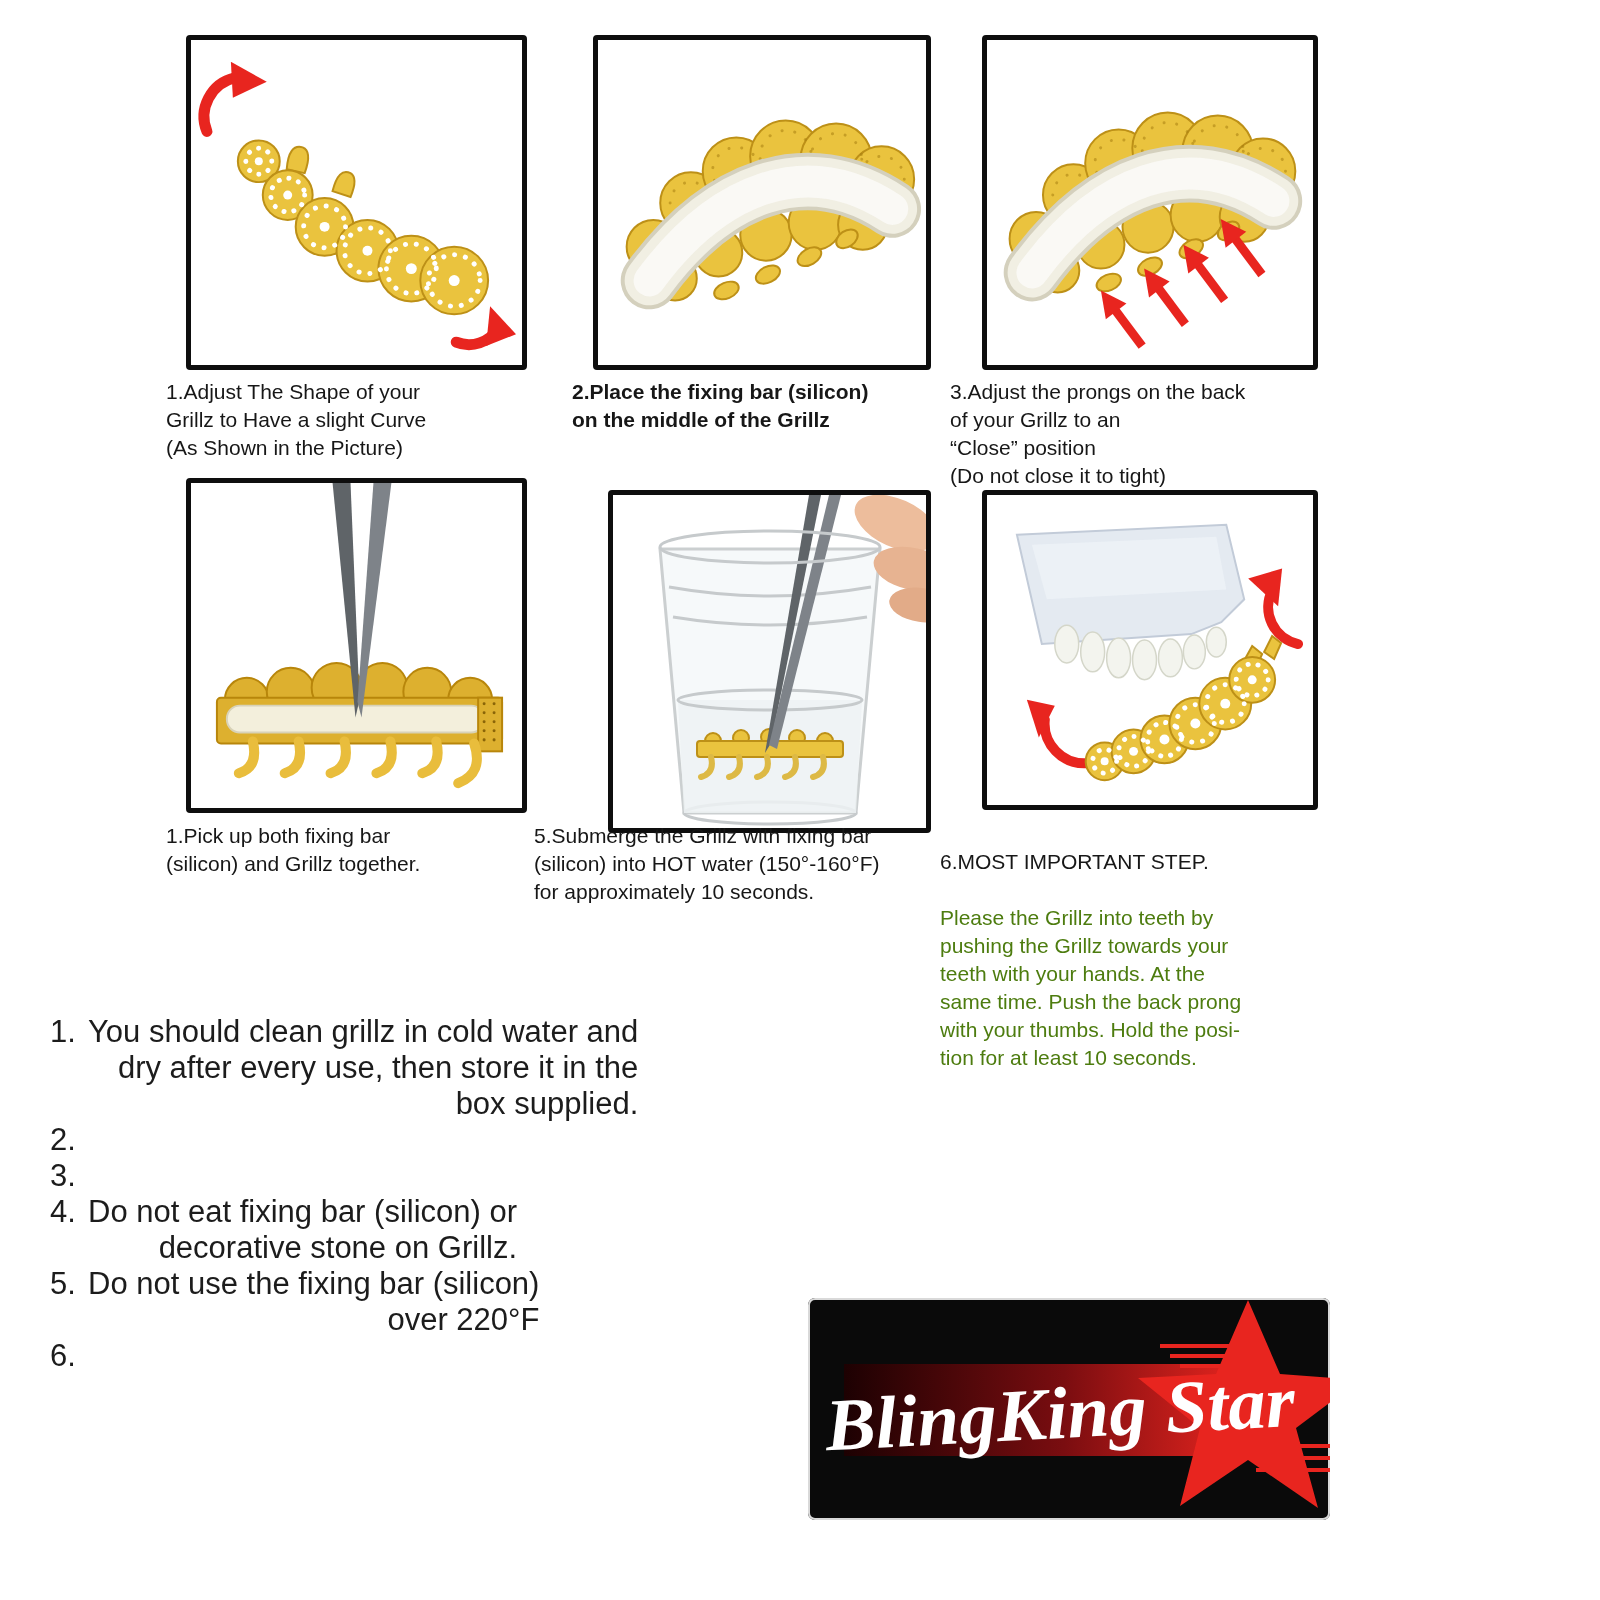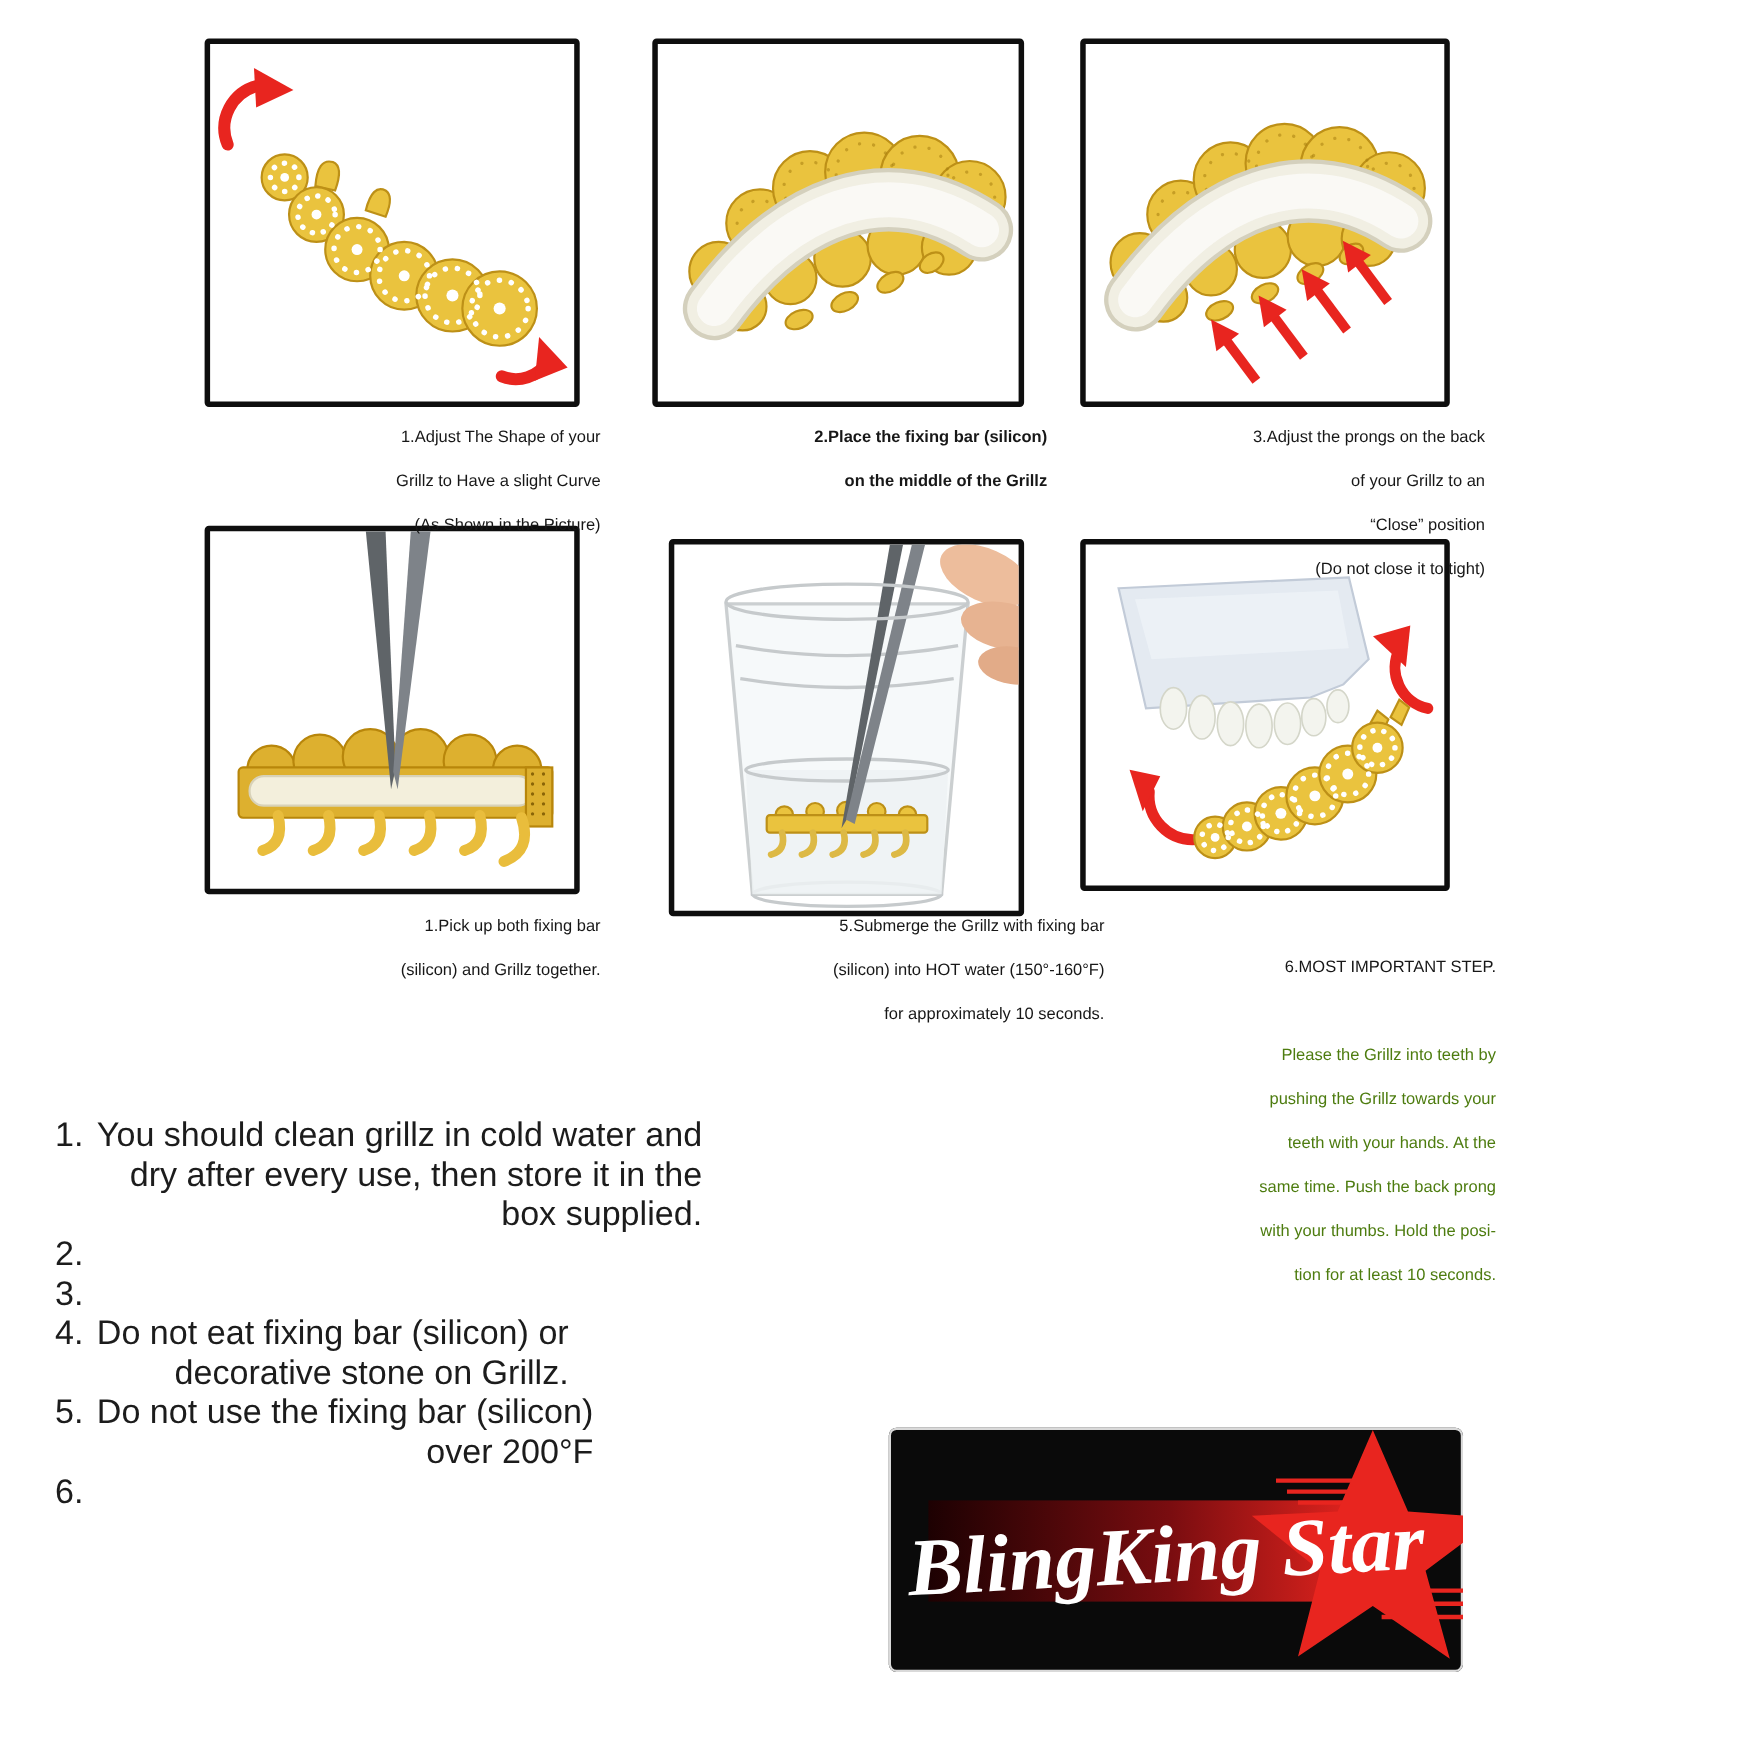--- a/index.html
+++ b/index.html
@@ -1,21 +1,21 @@
 <!DOCTYPE html>
 <html><head>
 <meta charset="utf-8">
 <style>
   html,body{margin:0;padding:0;}
   body{width:1600px;height:1600px;background:#ffffff;position:relative;
        font-family:"Liberation Sans",sans-serif;overflow:hidden;}
   .panel{position:absolute;background:#fff;border:5px solid #0e0e0e;border-radius:4px;
          box-sizing:border-box;}
   .panel svg{width:100%;height:100%;display:block;}
-  .caption{position:absolute;text-align:right;font-size:15px;line-height:40px;
+  .caption{position:absolute;text-align:left;font-size:21px;line-height:28px;
            color:#171717;white-space:pre-line;letter-spacing:0px;}
   .caption-red{color:#4d7c0f;white-space:pre-line;}
   .care{position:absolute;left:50px;top:1014px;width:740px;font-size:31px;line-height:36px;
         color:#1c1c1c;font-weight:300;}
   .care-item{display:flex;}
   .care-num{flex:none;width:38px;}
   .care-text{white-space:pre-line;text-align:right;}
   .logo{position:absolute;left:808px;top:1298px;width:522px;height:222px;background:#0a0a0a;
         border-radius:7px;overflow:hidden;box-shadow:0 0 0 2px #d9d9d9 inset;}
   .logo svg{width:100%;height:100%;display:block;}
@@ -286,21 +286,21 @@
     <div class="care-num">3.</div>
   </div>
   <div class="care-item">
     <div class="care-num">4.</div>
     <div class="care-text">Do not eat fixing bar (silicon) or
 decorative stone on Grillz.</div>
   </div>
   <div class="care-item">
     <div class="care-num">5.</div>
     <div class="care-text">Do not use the fixing bar (silicon)
-over 200°F</div>
+over 220°F</div>
   </div>
   <div class="care-item">
     <div class="care-num">6.</div>
   </div>
 </div>
 
 <div class="logo">
   <svg viewBox="0 0 522 222" preserveAspectRatio="none">
     <defs>
       <linearGradient id="bandGrad" x1="0" y1="0" x2="1" y2="0">

